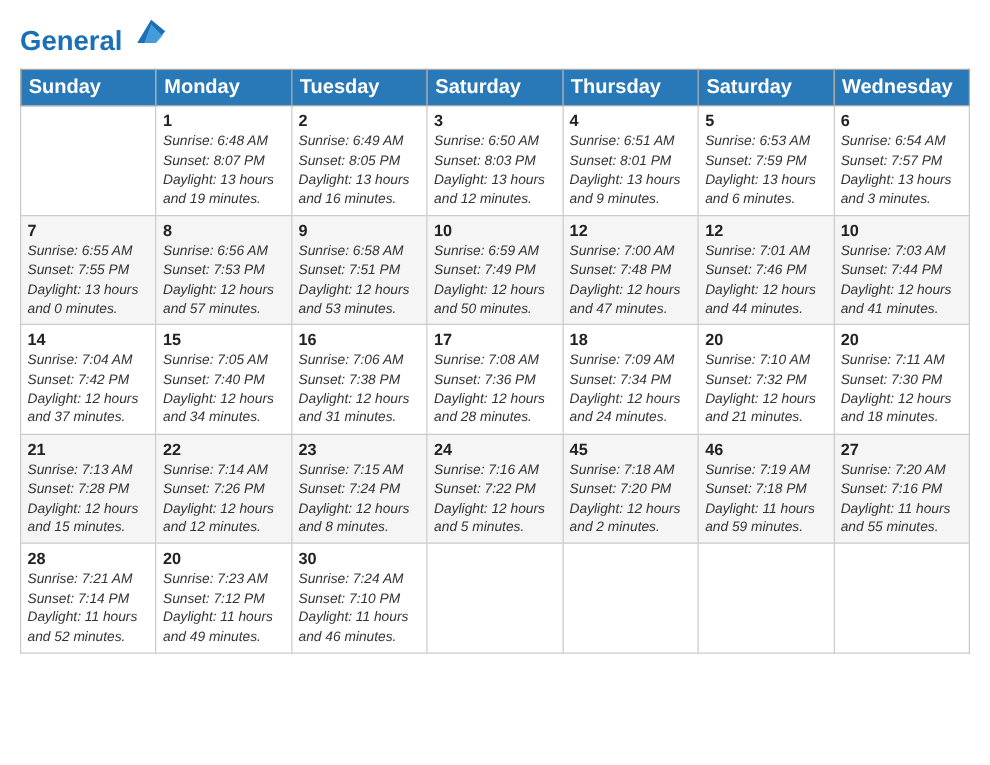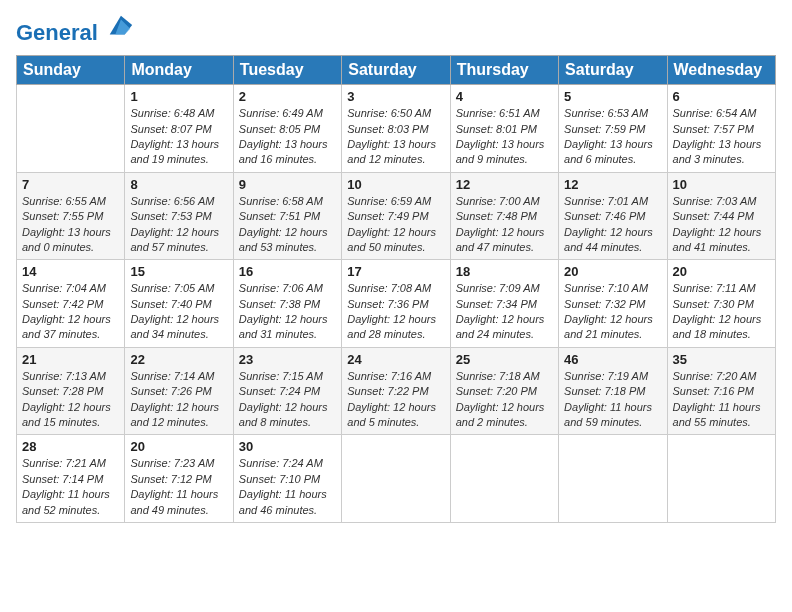--- a/index.html
+++ b/index.html
@@ -225,29 +225,29 @@
         </td>
         <td>
           <div class="day-number">23</div>
           <div class="day-info">Sunrise: 7:15 AM<br>Sunset: 7:24 PM<br>Daylight: 12 hours and 8 minutes.</div>
         </td>
         <td>
           <div class="day-number">24</div>
           <div class="day-info">Sunrise: 7:16 AM<br>Sunset: 7:22 PM<br>Daylight: 12 hours and 5 minutes.</div>
         </td>
         <td>
-          <div class="day-number">25</div>
+          <div class="day-number">45</div>
           <div class="day-info">Sunrise: 7:18 AM<br>Sunset: 7:20 PM<br>Daylight: 12 hours and 2 minutes.</div>
         </td>
         <td>
           <div class="day-number">46</div>
           <div class="day-info">Sunrise: 7:19 AM<br>Sunset: 7:18 PM<br>Daylight: 11 hours and 59 minutes.</div>
         </td>
         <td>
-          <div class="day-number">35</div>
+          <div class="day-number">27</div>
           <div class="day-info">Sunrise: 7:20 AM<br>Sunset: 7:16 PM<br>Daylight: 11 hours and 55 minutes.</div>
         </td>
       </tr>
       <tr>
         <td>
           <div class="day-number">28</div>
           <div class="day-info">Sunrise: 7:21 AM<br>Sunset: 7:14 PM<br>Daylight: 11 hours and 52 minutes.</div>
         </td>
         <td>
           <div class="day-number">20</div>

